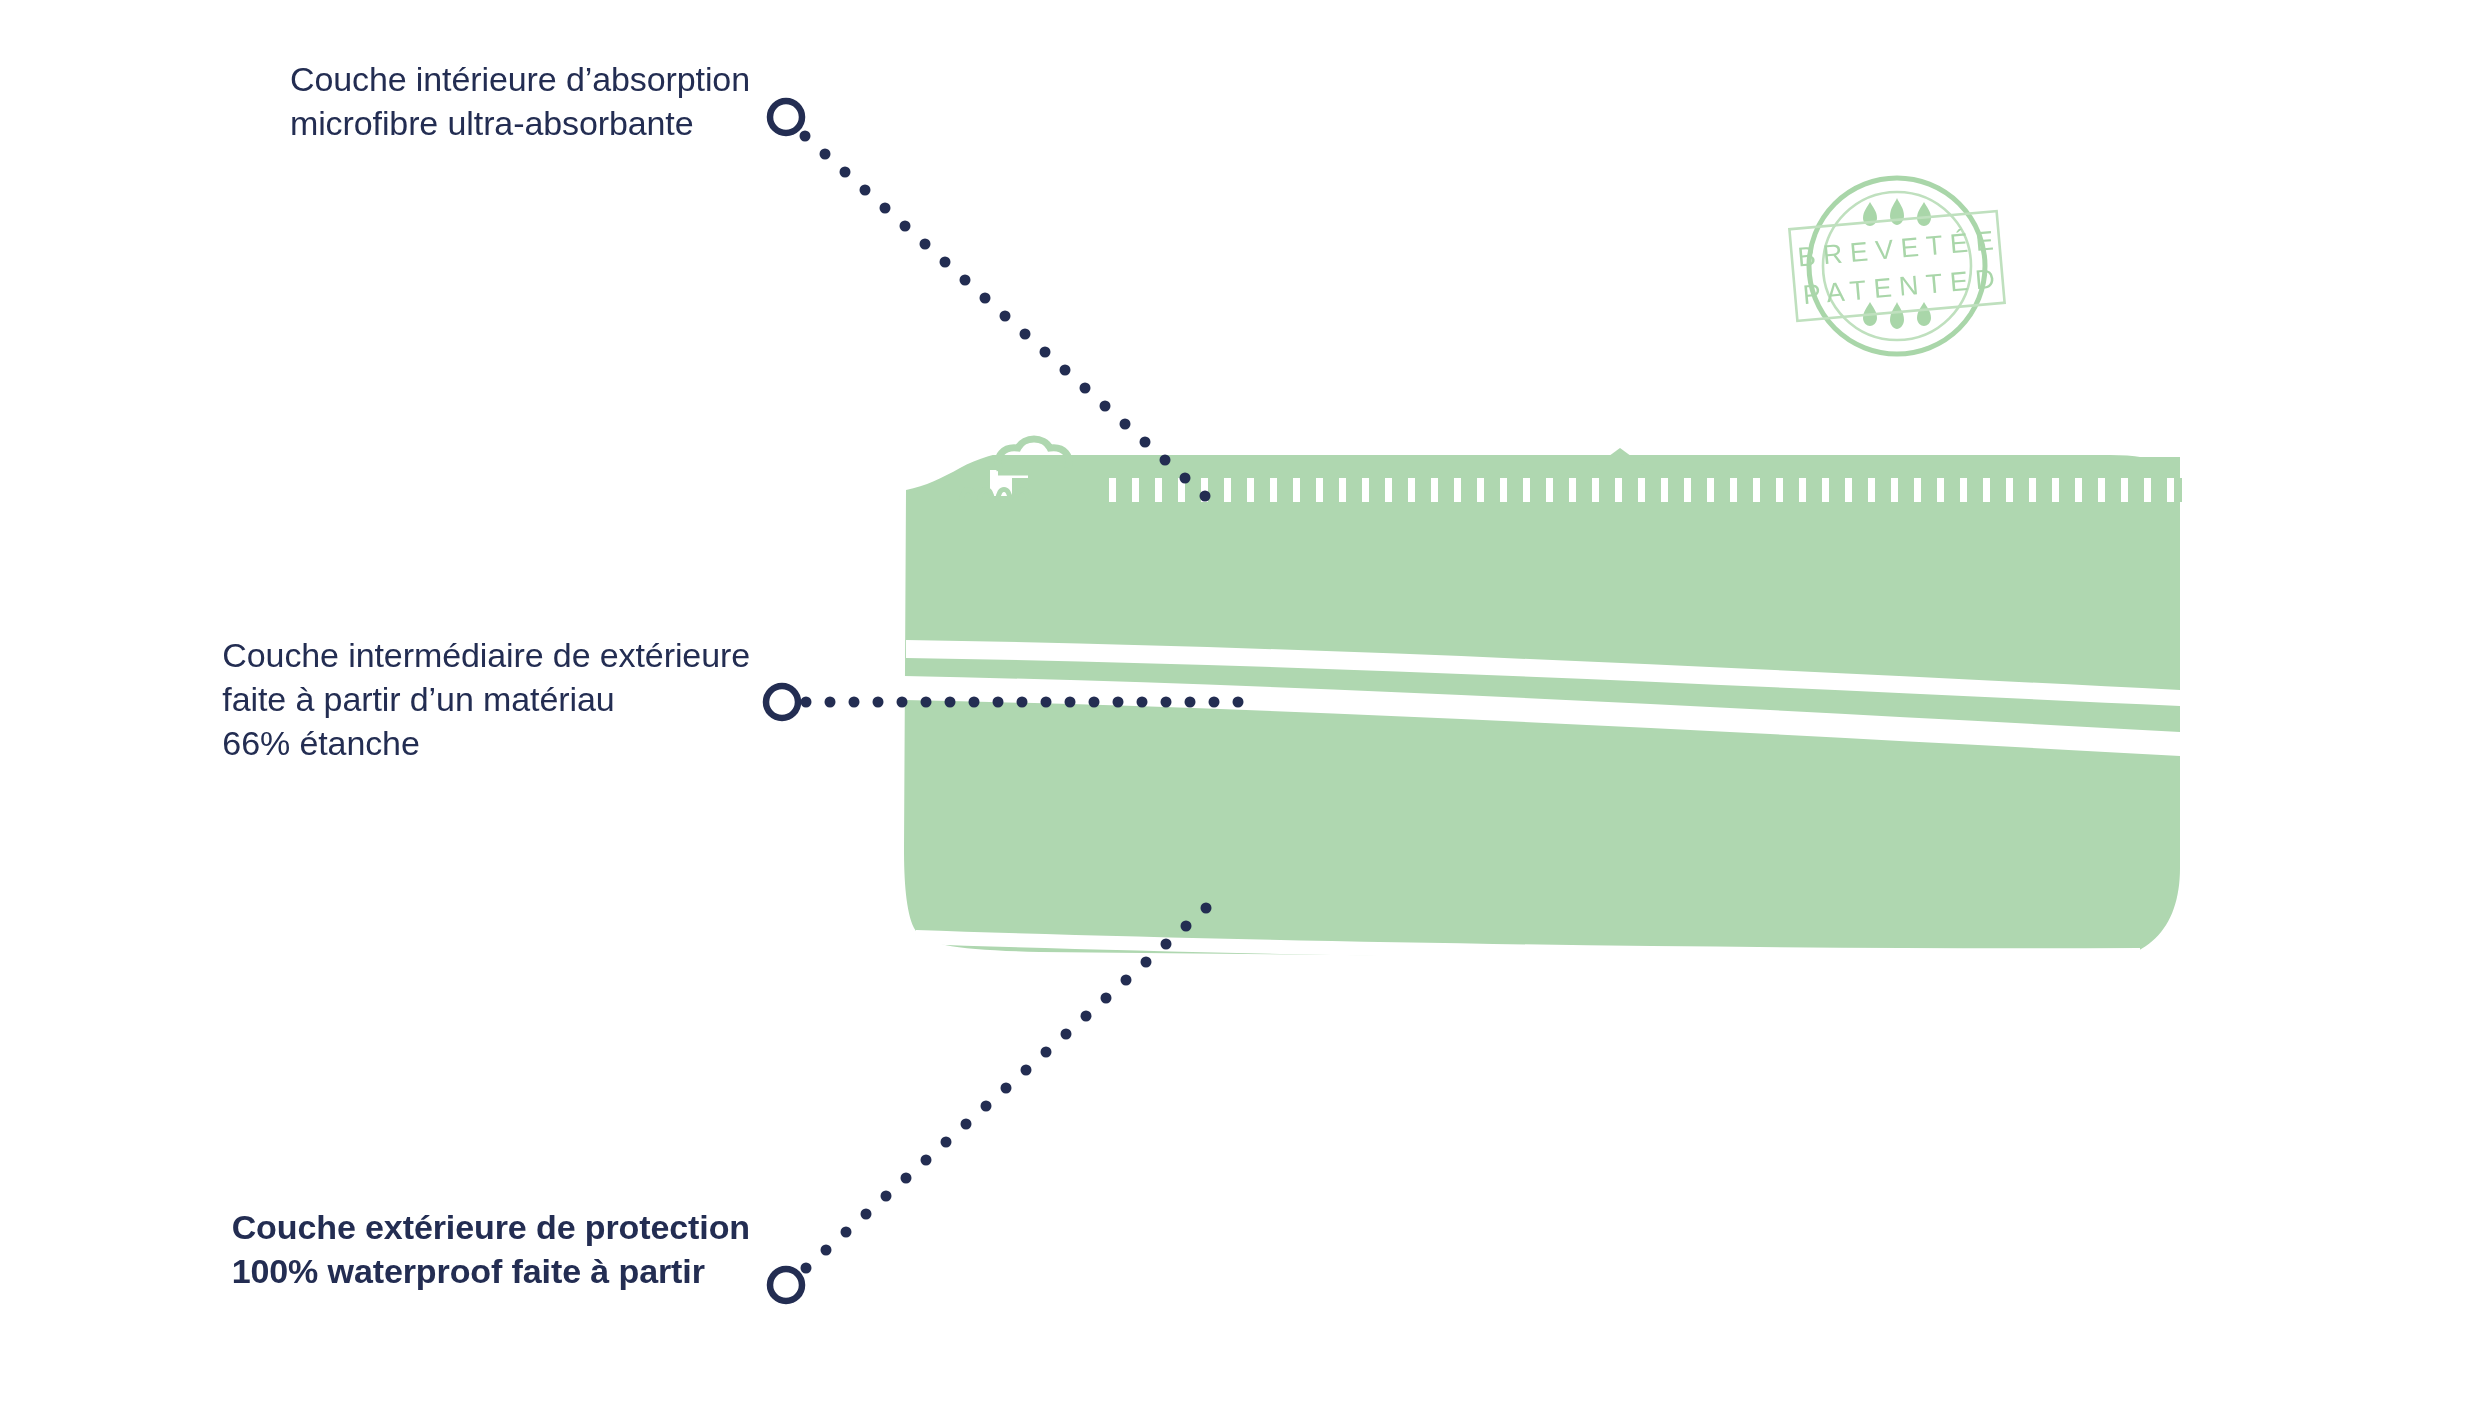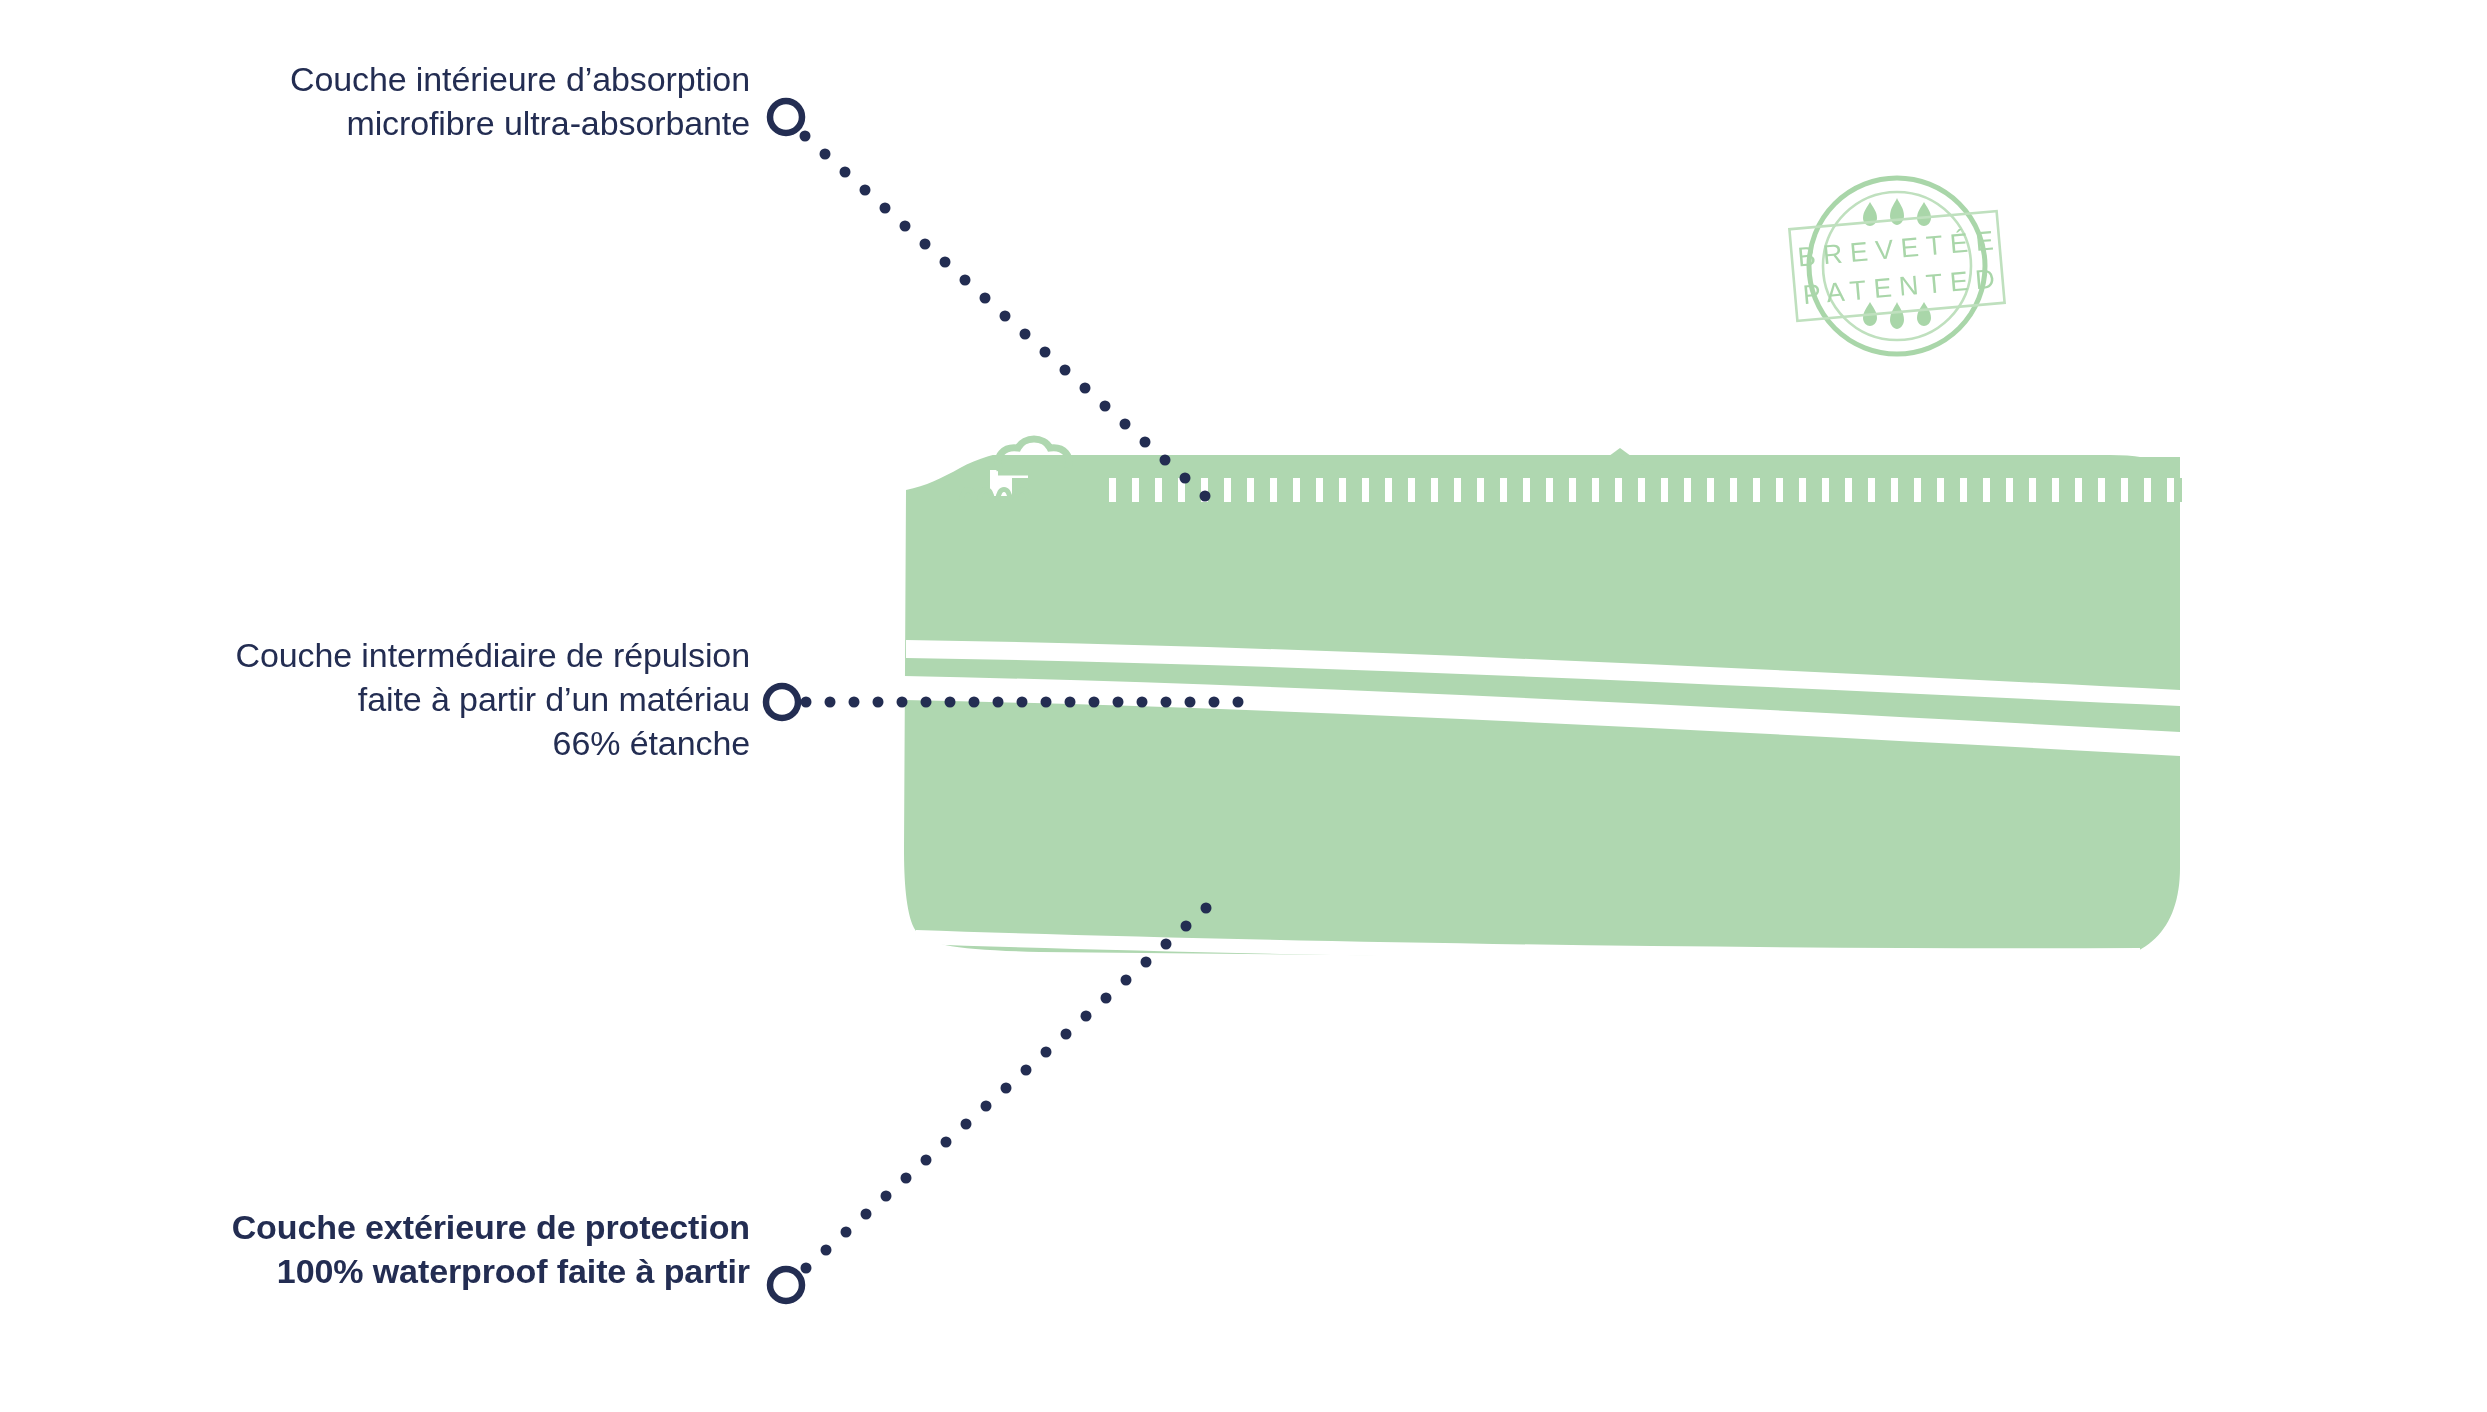--- a/index.html
+++ b/index.html
@@ -7,21 +7,20 @@
   body{
     width:2487px;height:1412px;
     font-family:"Liberation Sans","DejaVu Sans",sans-serif;
     overflow:hidden;position:relative;
   }
   #stage{position:absolute;left:0;top:0;width:2487px;height:1412px;background:#fff;}
 
   
   .callout{
     position:absolute;
-    text-align:right;
     color:#232D52;
     font-size:34px;
     line-height:1.30;
     letter-spacing:-0.1px;
     white-space:nowrap;
     font-weight:400;
   }
   .callout .ln{display:block;}
 
   #label-inner{right:1737px;top:57px;}
@@ -264,21 +263,21 @@
       </g>
     </g>
   </svg>
 
   <div class="callout" id="label-inner">
     <span class="ln">Couche intérieure d’absorption</span>
     <span class="ln">microfibre ultra-absorbante</span>
   </div>
 
   <div class="callout" id="label-middle">
-    <span class="ln">Couche intermédiaire de répulsion</span>
+    <span class="ln">Couche intermédiaire de extérieure</span>
     <span class="ln">faite à partir d’un matériau</span>
     <span class="ln">66% étanche</span>
   </div>
 
   <div class="callout" id="label-outer">
     <span class="ln">Couche extérieure de protection</span>
     <span class="ln">100% waterproof faite à partir</span>
   </div>
 
 </div>

